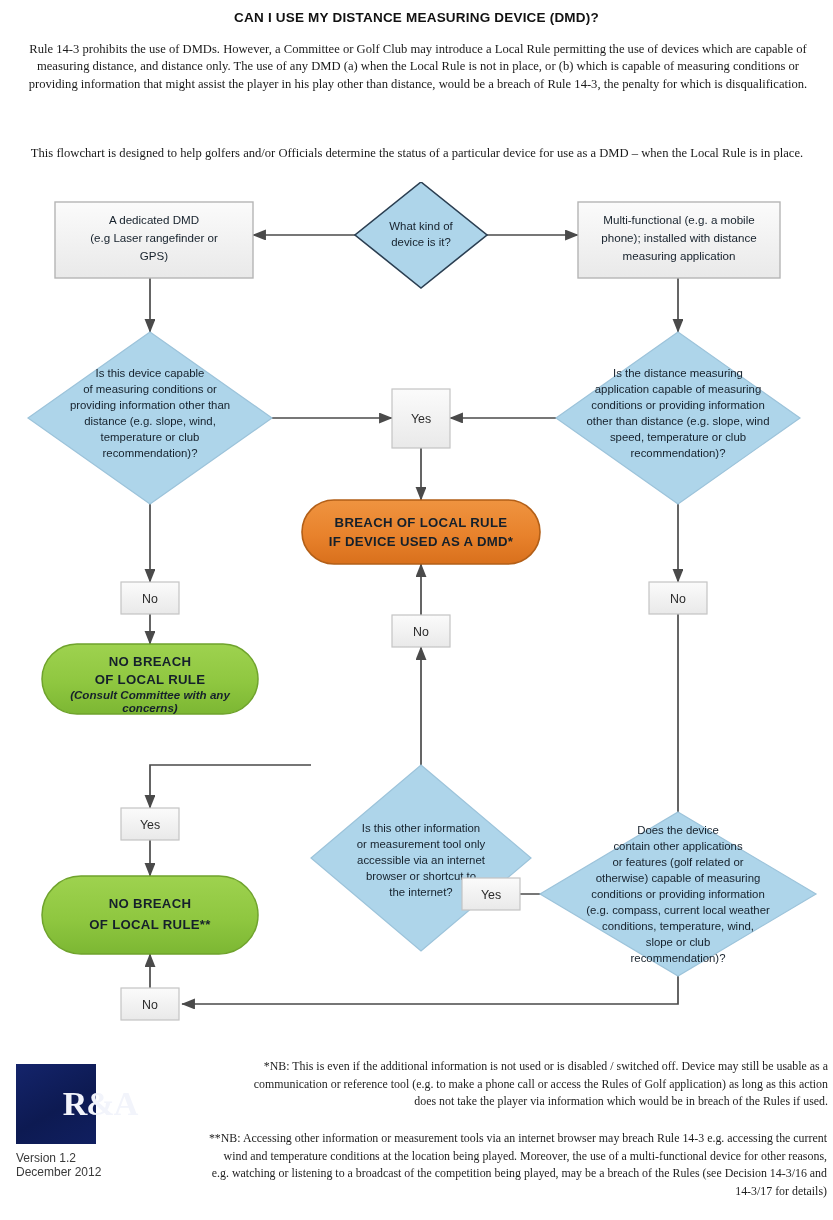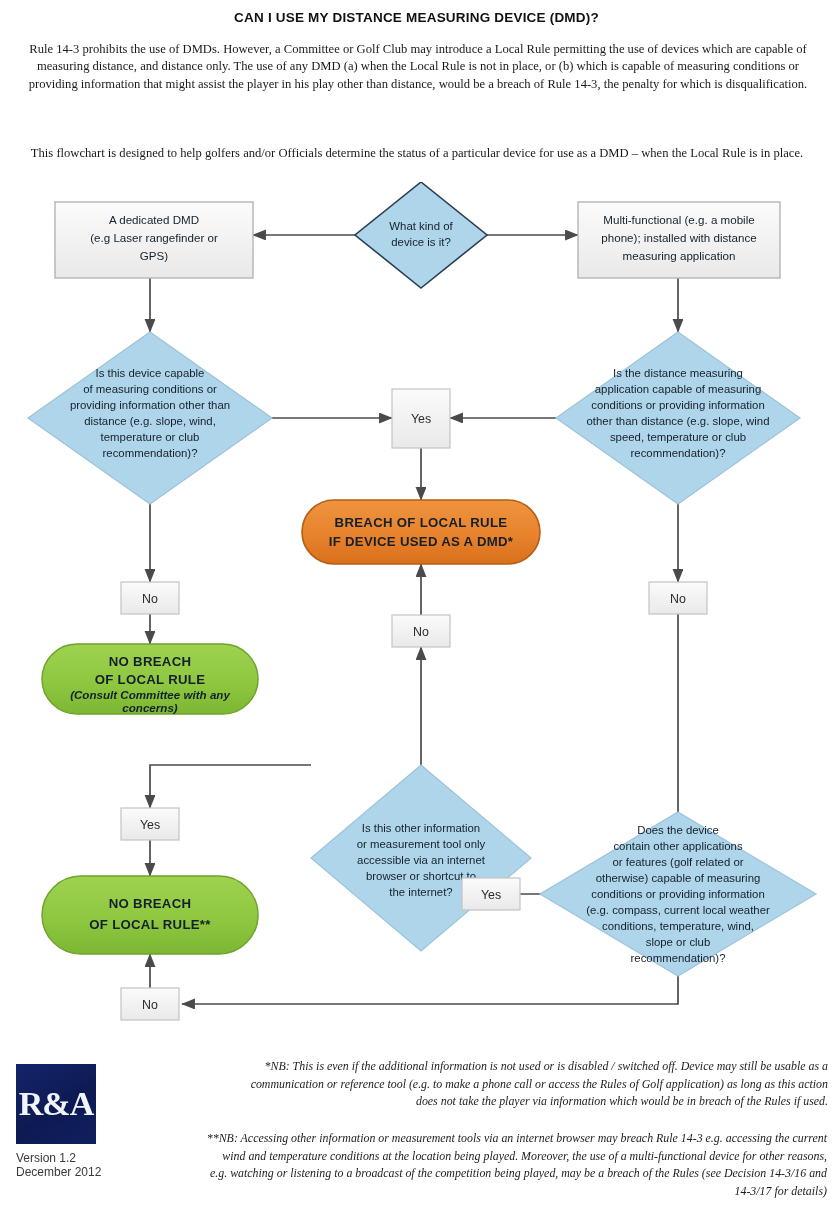--- a/index.html
+++ b/index.html
@@ -47,29 +47,29 @@
   .logo{
     position:absolute;left:16px;top:24px;width:80px;height:80px;
     background:linear-gradient(150deg,#14246b 0%,#0d1a52 55%,#101f60 100%);
   }
   .logo span{
     display:block;width:100%;height:100%;
     line-height:80px;text-align:center;
     font-family:"Liberation Serif", serif;
     font-size:34px;font-weight:bold;color:#f2f4fb;
     letter-spacing:-1px;
+    padding-left:44px;
   }
   .ver{
     position:absolute;left:16px;top:112px;
     font-size:12px;line-height:13.5px;color:#3a3a3a;
   }
   .fn{
     position:absolute;
     font-family:"Liberation Serif", serif;
-    font-style:italic;
     font-size:11.9px;line-height:17.6px;
     color:#1d1d1d;text-align:right;
   }
   #fn1{left:232px;top:18px;width:596px;}
   #fn2{left:204px;top:90px;width:623px;}
 </style>
 </head>
 <body>
 
 <div id="page">

